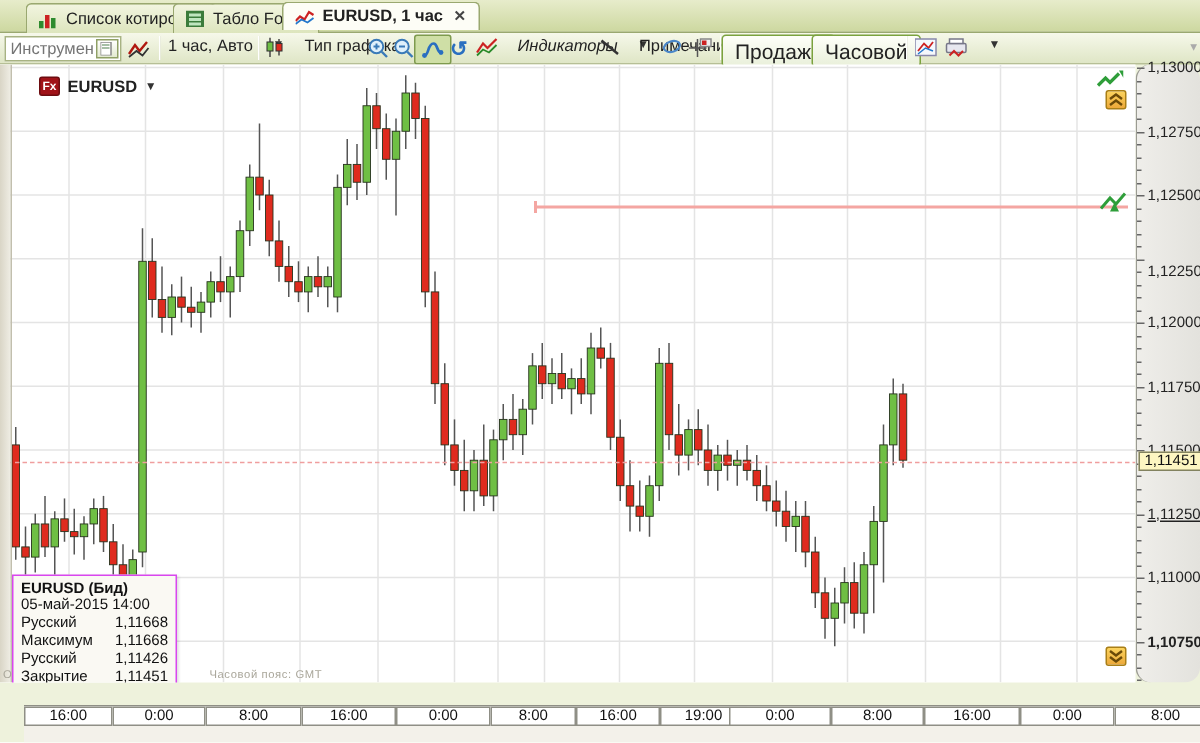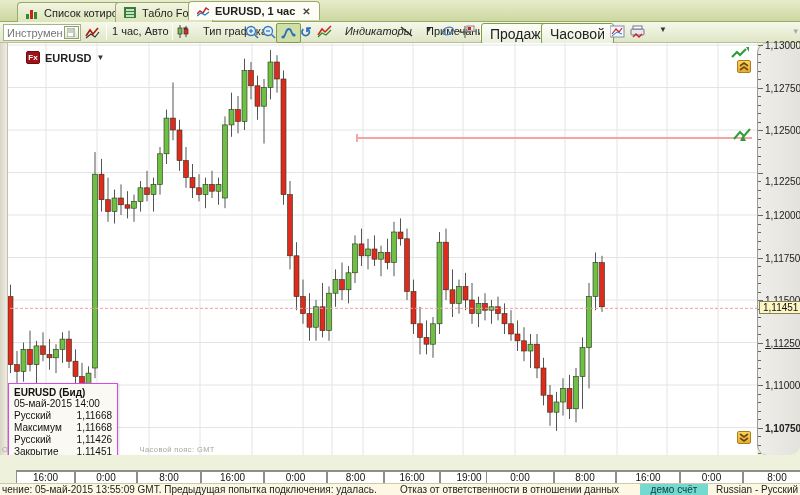--- a/index.html
+++ b/index.html
@@ -593,20 +593,14 @@
         <div class="tcell" style="left: 368px; width: 56px;">16:00</div>
         <div class="tcell" style="left: 424px; width: 58px;">19:00</div>
         <div class="tcell" style="left: 470px; width: 68px;">0:00</div>
         <div class="tcell" style="left: 538px; width: 62px;">8:00</div>
         <div class="tcell" style="left: 600px; width: 64px;">16:00</div>
         <div class="tcell" style="left: 664px; width: 63px;">0:00</div>
         <div class="tcell" style="left: 727px; width: 68px;">8:00</div>
       </div>
   </div>
 
-  <div class="statusbar">
-    <span class="sb-conn">чение: 05-май-2015 13:55:09 GMT. Предыдущая попытка подключения: удалась.</span>
-    <span class="sb-disc">Отказ от ответственности в отношении данных</span>
-    <span class="sb-demo">демо счёт</span>
-    <span class="sb-lang">Russian - Русский</span>
-  </div>
 
 </div>
 
 </body></html>

